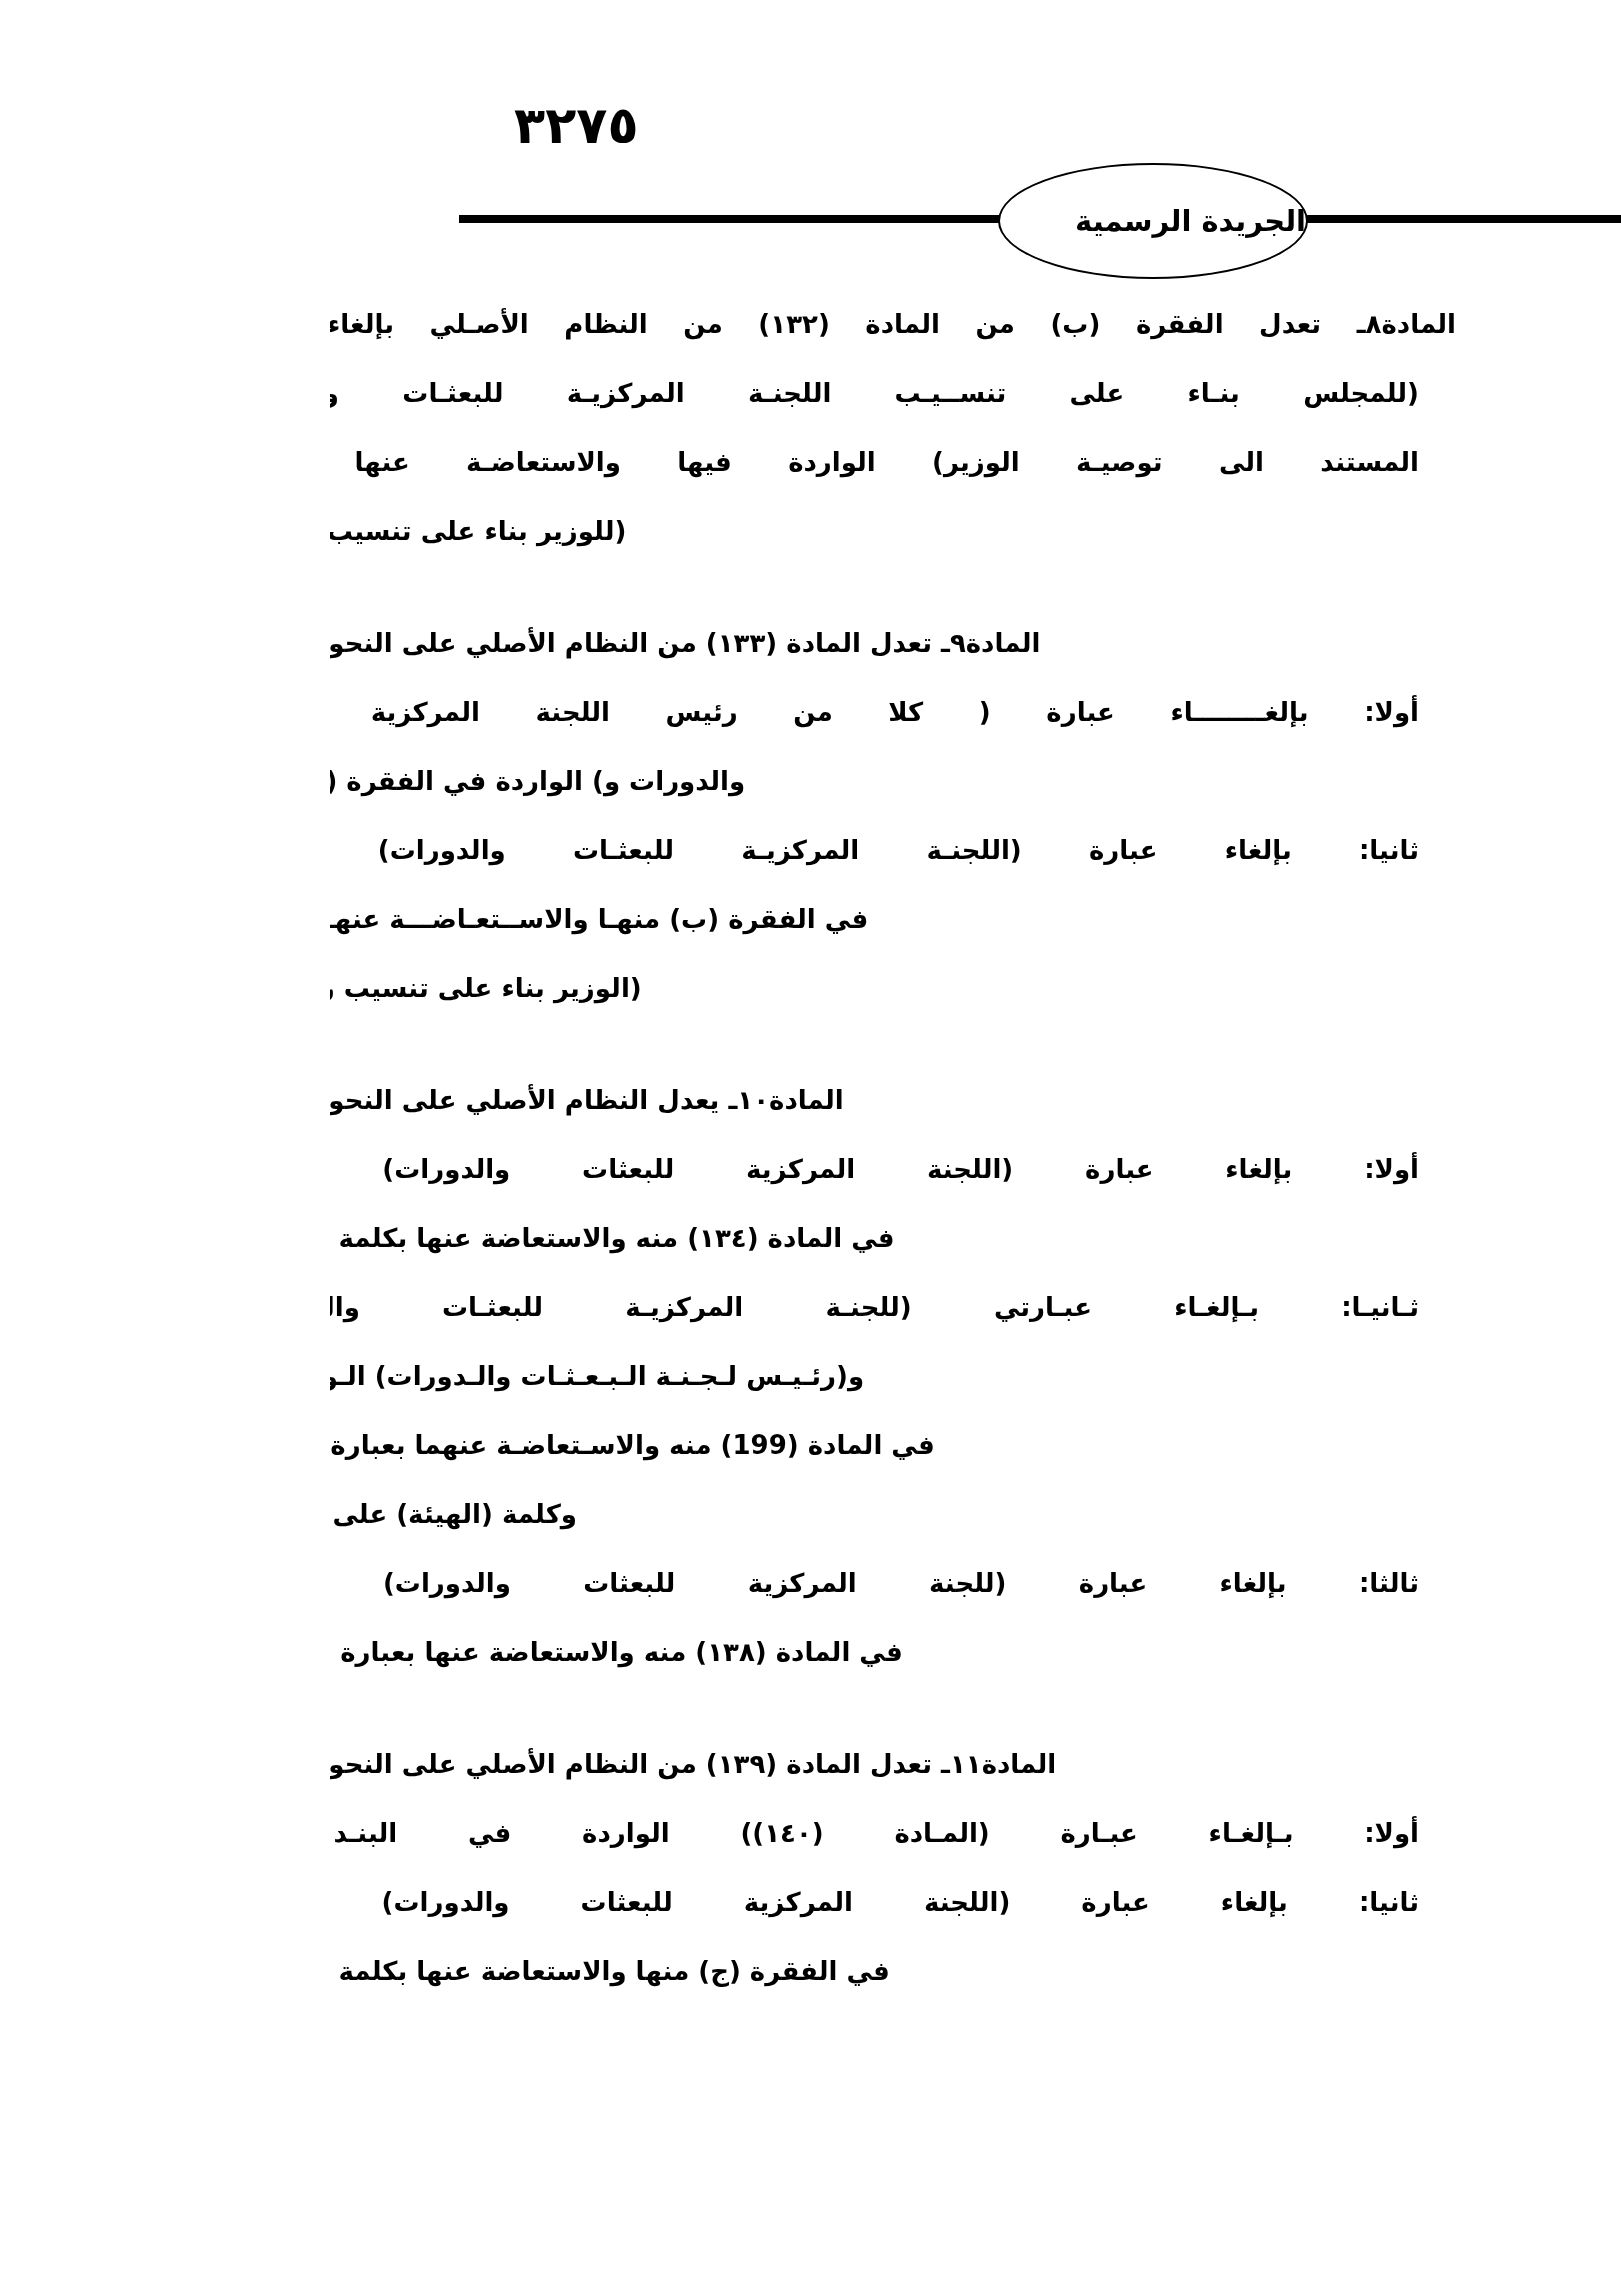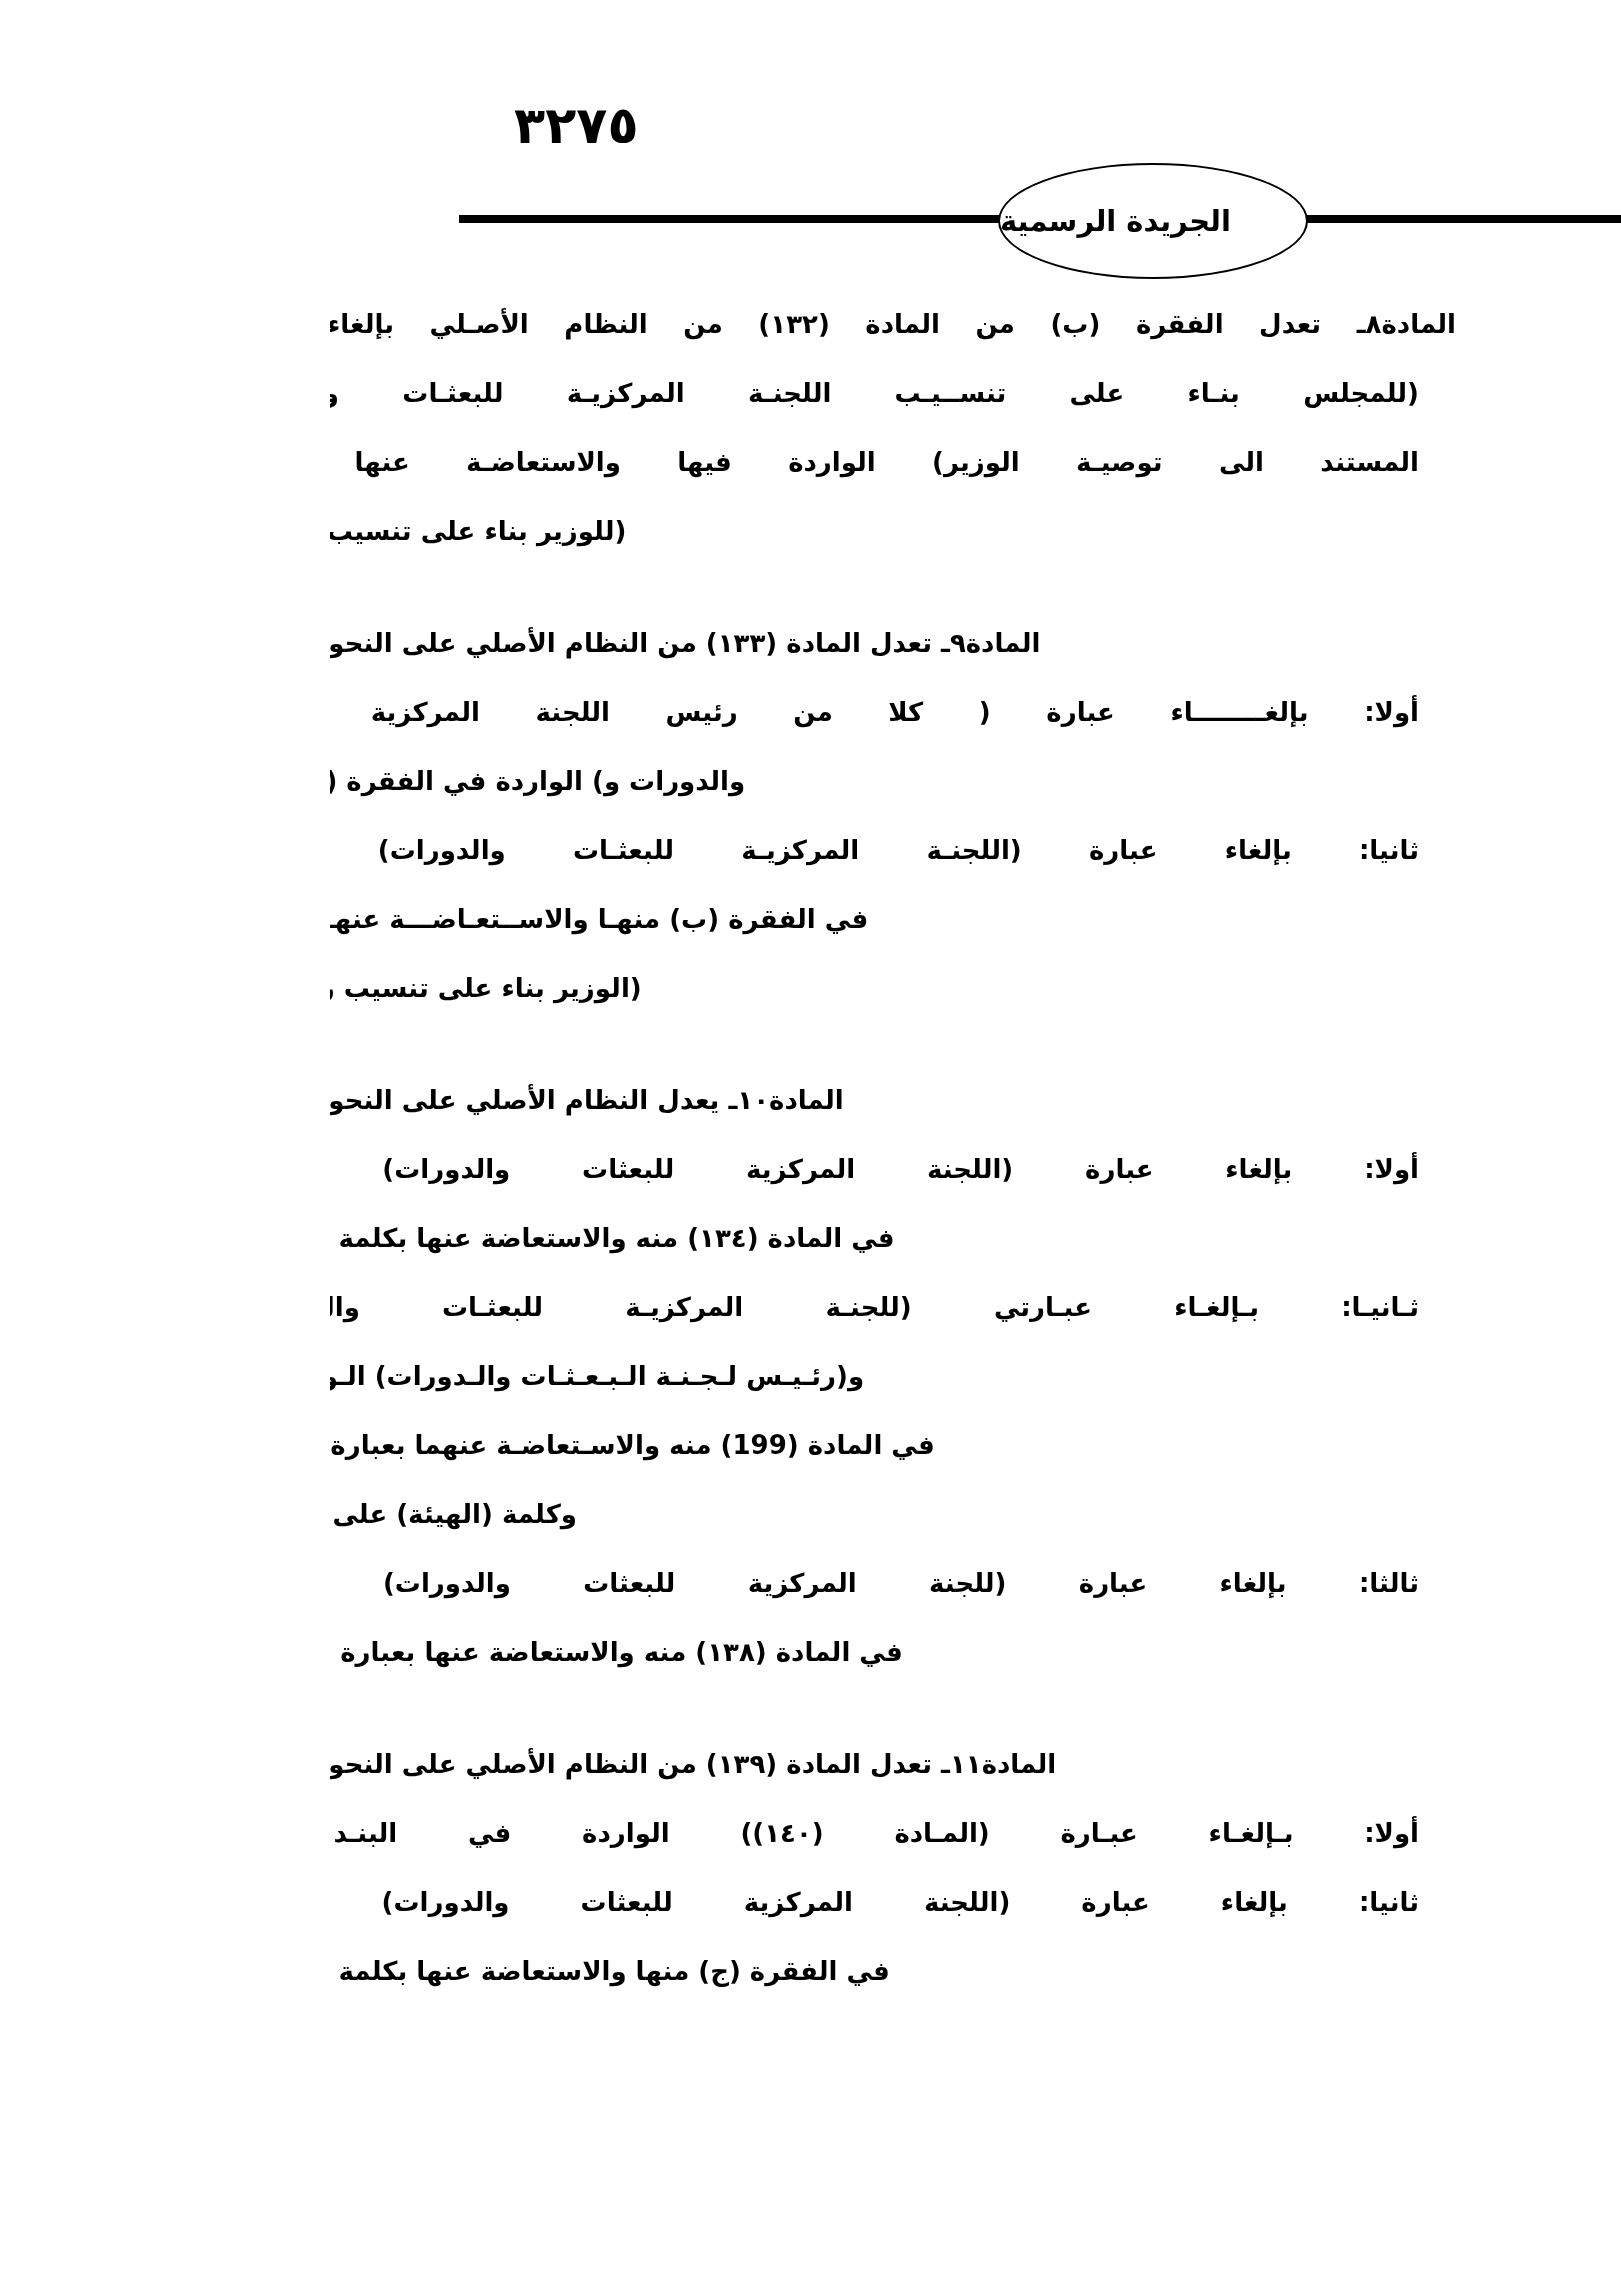--- a/index.html
+++ b/index.html
@@ -33,21 +33,21 @@
     position: absolute;
     top: 163px;
     left: 668px;
     width: 306px;
     height: 112px;
     background: #fff;
     border: 2.9px solid #000;
     border-radius: 50%;
     display: flex;
     align-items: center;
-    justify-content: flex-end;
+    justify-content: flex-start;
     z-index: 2;
   }
   .seal .seal-title {
     font-size: 29px;
     font-weight: bold;
     direction: rtl;
     white-space: nowrap;
   }
   .doc-body {
     position: absolute;

